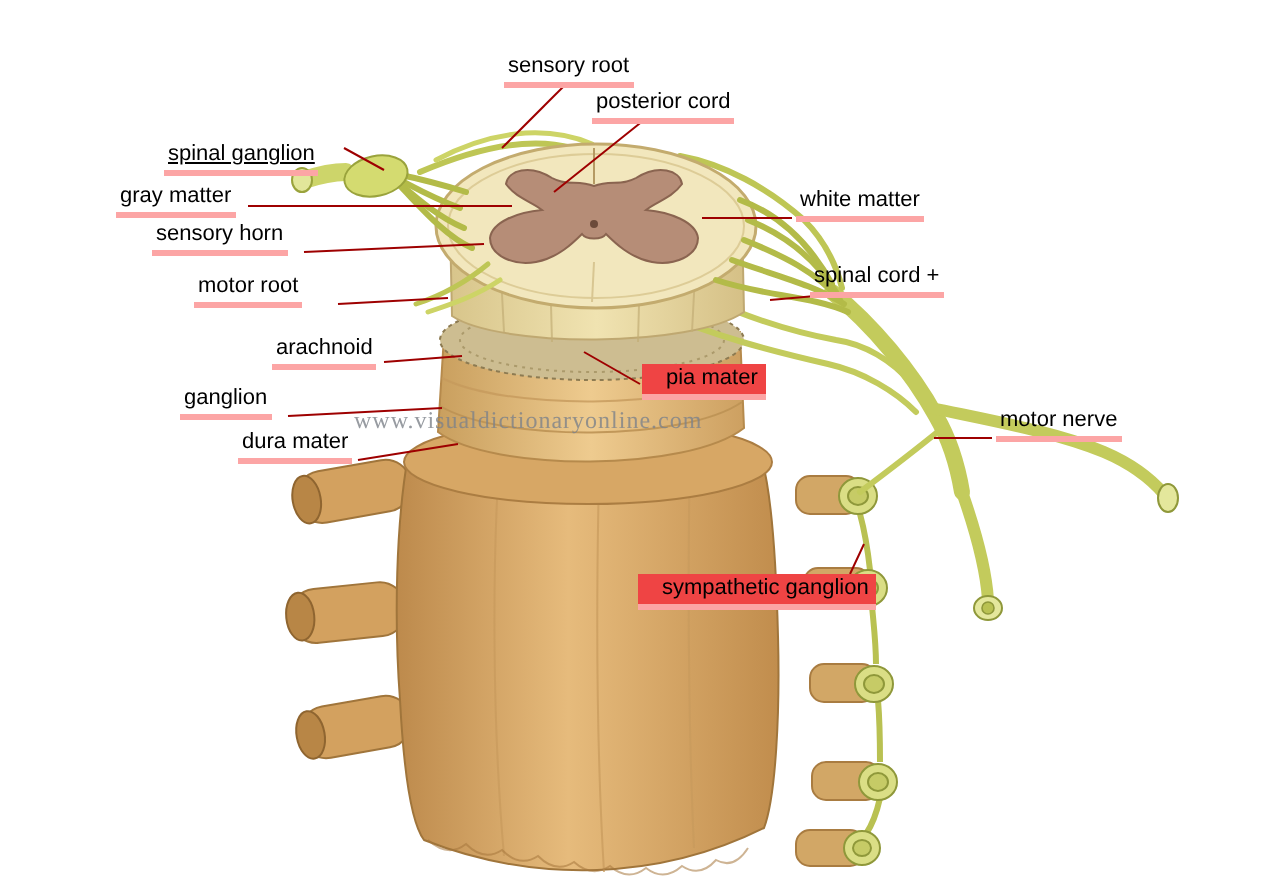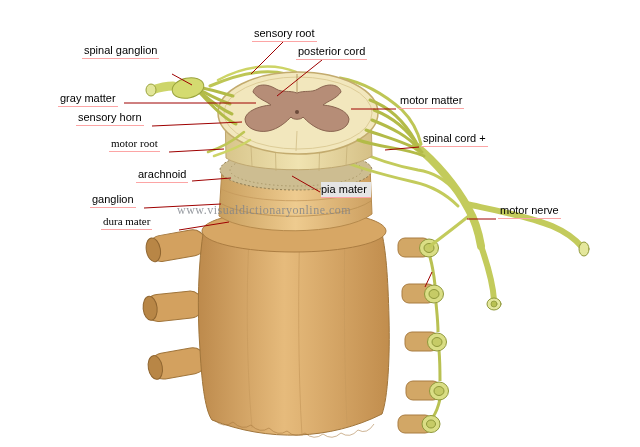--- a/index.html
+++ b/index.html
@@ -10,23 +10,23 @@
   .art,.leads{position:absolute;left:0;top:0;width:640px;height:447px;}
   .art{z-index:1;}
   .leads{z-index:3;pointer-events:none;}
   .watermark{
     position:absolute;left:177px;top:203px;z-index:2;
     font-family:Liberation Serif, serif;font-size:12px;letter-spacing:.5px;
     color:rgba(125,130,138,.8);white-space:nowrap;text-align:center;
   }
   .label{
     position:absolute;z-index:4;font-size:11px;line-height:12px;color:#000;
-    padding:0 2px 2px 2px;border-bottom:1px solid #fca5a5;white-space:nowrap;
+    padding:0 2px 2px 2px;border-bottom:3px solid #fca5a5;white-space:nowrap;
   }
-  .label.boxed{background:#e5e5e5;padding:1px 4px 2px 0;}
+  .label.boxed{background:#ef4444;padding:1px 4px 2px 12px;}
 </style>
 </head>
 <body>
 
 <div class="stage">
 
   <svg class="art" viewBox="0 0 640 447">
     <defs>
       <linearGradient id="boneGrad" x1="0" y1="0" x2="1" y2="0">
         <stop offset="0" stop-color="#bd8a4c"></stop>
@@ -191,25 +191,26 @@
       <line x1="320" y1="192" x2="292" y2="176"></line>
       <line x1="396" y1="109" x2="351" y2="109"></line>
       <line x1="419" y1="147" x2="385" y2="150"></line>
       <line x1="496" y1="219" x2="467" y2="219"></line>
       <line x1="425" y1="287" x2="432" y2="272"></line>
     </g>
   </svg>
 
   <div class="label" style="left:252px;top:27px;">sensory root</div>
   <div class="label" style="left:296px;top:45px;">posterior cord</div>
-  <div class="label" style="left:82px;top:44px;">spinal ganglion</div>
+  <div class="label" style="left:82px;top:71px;text-decoration:underline;">spinal ganglion</div>
   <div class="label" style="left:58px;top:92px;">gray matter</div>
   <div class="label" style="left:76px;top:111px;">sensory horn</div>
-  <div class="label" style="left:109px;top:137px;font-family:Liberation Serif, serif;">motor root</div>
+  <div class="label" style="left:97px;top:137px;">motor root</div>
   <div class="label" style="left:136px;top:168px;">arachnoid</div>
   <div class="label" style="left:90px;top:193px;">ganglion</div>
-  <div class="label" style="left:101px;top:215px;font-family:Liberation Serif, serif;">dura mater</div>
+  <div class="label" style="left:119px;top:215px;">dura mater</div>
   <div class="label boxed" style="left:321px;top:182px;">pia mater</div>
-  <div class="label" style="left:398px;top:94px;">motor matter</div>
-  <div class="label" style="left:421px;top:132px;">spinal cord +</div>
+  <div class="label" style="left:398px;top:94px;">white matter</div>
+  <div class="label" style="left:405px;top:132px;">spinal cord +</div>
   <div class="label" style="left:498px;top:204px;">motor nerve</div>
+  <div class="label boxed" style="left:319px;top:287px;">sympathetic ganglion</div>
 
 </div>
 
 </body></html>

